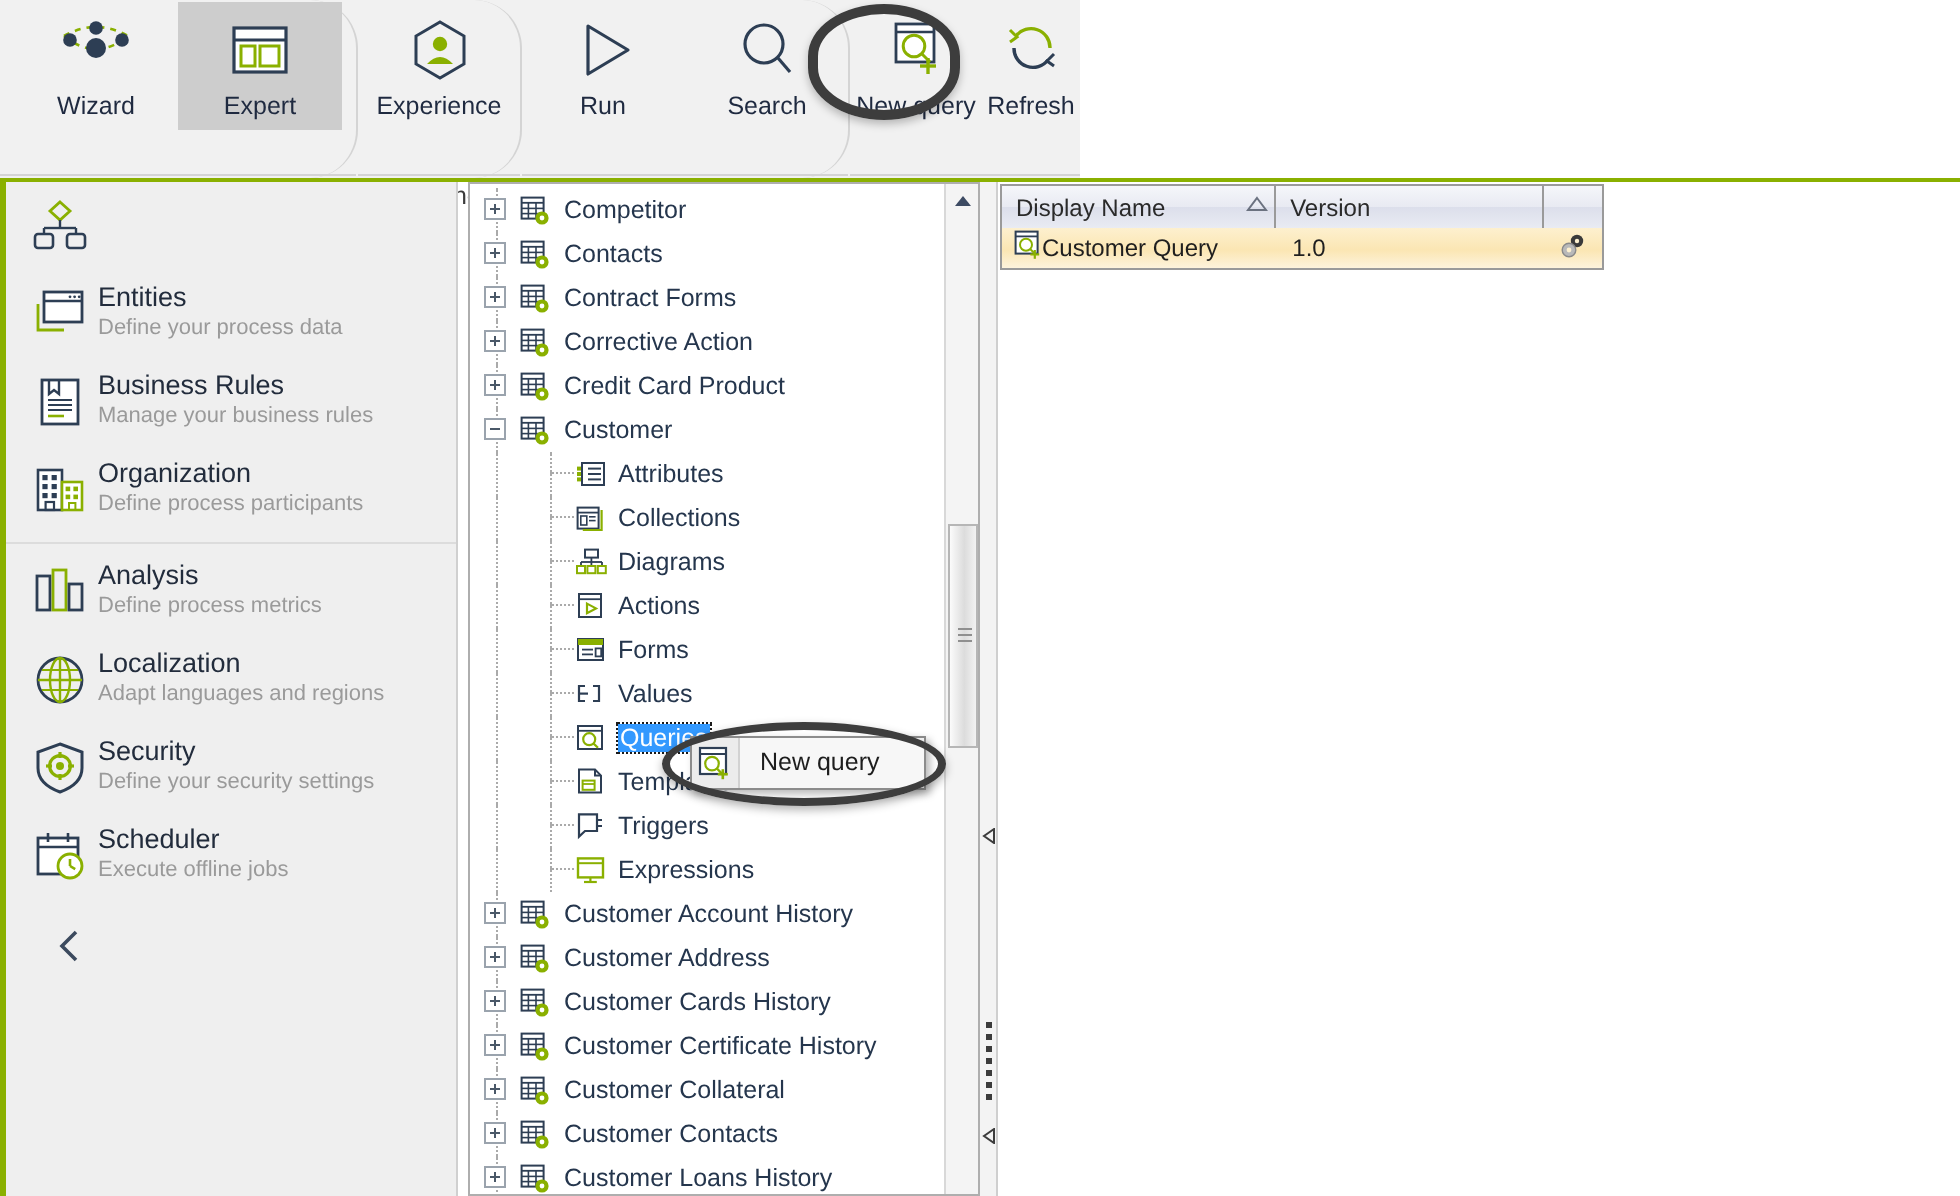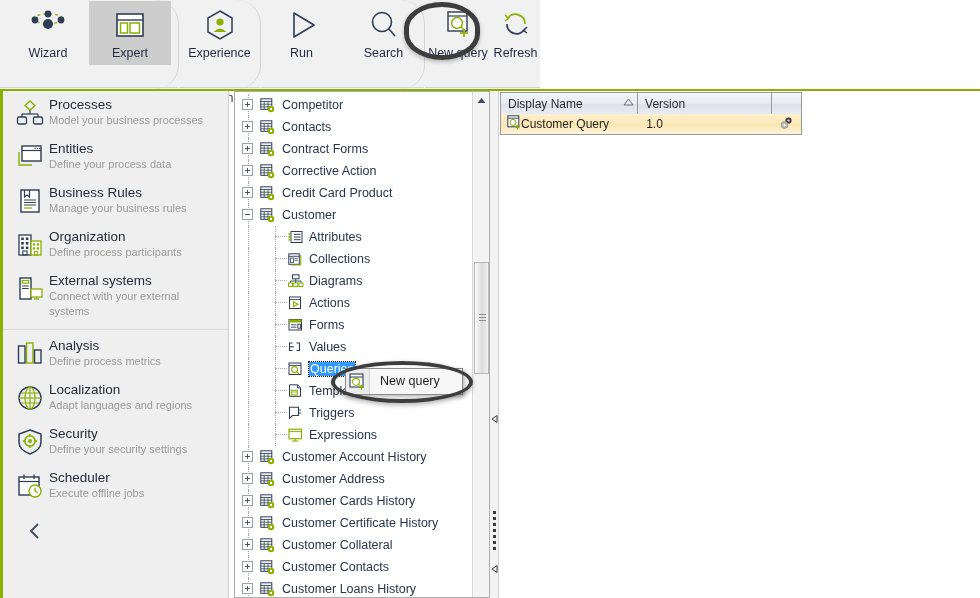--- a/index.html
+++ b/index.html
@@ -336,24 +336,20 @@
         <svg width="28" height="28" viewBox="0 0 28 28">
           <path d="M14 2 L19 6.5 L14 11 L9 6.5 Z" fill="none" stroke="#8ab000" stroke-width="1.4"></path>
           <line x1="14" y1="11" x2="14" y2="15" stroke="#2d3e54" stroke-width="1.2"></line>
           <line x1="6" y1="15" x2="22" y2="15" stroke="#2d3e54" stroke-width="1.2"></line>
           <line x1="6" y1="15" x2="6" y2="18" stroke="#2d3e54" stroke-width="1.2"></line>
           <line x1="22" y1="15" x2="22" y2="18" stroke="#2d3e54" stroke-width="1.2"></line>
           <rect x="1.5" y="18" width="9" height="7" rx="1.5" fill="none" stroke="#2d3e54" stroke-width="1.3"></rect>
           <rect x="17.5" y="18" width="9" height="7" rx="1.5" fill="none" stroke="#2d3e54" stroke-width="1.3"></rect>
         </svg>
       </div>
-      <div class="nav-txt">
-        <div class="nav-title">Processes</div>
-        <div class="nav-sub">Model your business processes</div>
-      </div>
     </div>
 
     <div class="nav-item">
       <div class="nav-ico">
         <svg width="28" height="28" viewBox="0 0 28 28">
           <path d="M3 9 L3 22 L16 22" fill="none" stroke="#8ab000" stroke-width="1.4"></path>
           <rect x="6" y="3" width="19" height="15" fill="#fff" stroke="#2d3e54" stroke-width="1.4"></rect>
           <line x1="6" y1="7.5" x2="25" y2="7.5" stroke="#2d3e54" stroke-width="1.2"></line>
           <circle cx="19" cy="5.4" r="0.7" fill="#2d3e54"></circle>
           <circle cx="21.3" cy="5.4" r="0.7" fill="#2d3e54"></circle>
@@ -401,37 +397,20 @@
           <rect x="20.7" y="16.3" width="2.3" height="2.3" fill="#8ab000"></rect>
           <rect x="18.5" y="20.5" width="3.2" height="3.5" fill="none" stroke="#8ab000" stroke-width="1"></rect>
         </svg>
       </div>
       <div class="nav-txt">
         <div class="nav-title">Organization</div>
         <div class="nav-sub">Define process participants</div>
       </div>
     </div>
 
-    <div class="nav-item">
-      <div class="nav-ico">
-        <svg width="28" height="28" viewBox="0 0 28 28">
-          <rect x="4" y="3" width="11" height="21" fill="#fff" stroke="#2d3e54" stroke-width="1.4"></rect>
-          <rect x="6.2" y="5.5" width="6.5" height="2.6" fill="none" stroke="#8ab000" stroke-width="1.2"></rect>
-          <line x1="6.2" y1="11" x2="12.7" y2="11" stroke="#2d3e54" stroke-width="1"></line>
-          <line x1="6.2" y1="13.5" x2="12.7" y2="13.5" stroke="#2d3e54" stroke-width="1"></line>
-          <rect x="15" y="14" width="11" height="8" fill="#fff" stroke="#8ab000" stroke-width="1.3"></rect>
-          <line x1="18" y1="24" x2="23" y2="24" stroke="#8ab000" stroke-width="1.3"></line>
-          <line x1="20.5" y1="22" x2="20.5" y2="24" stroke="#8ab000" stroke-width="1.2"></line>
-        </svg>
-      </div>
-      <div class="nav-txt">
-        <div class="nav-title">External systems</div>
-        <div class="nav-sub">Connect with your external systems</div>
-      </div>
-    </div>
 
     <div class="nav-item sep">
       <div class="nav-ico">
         <svg width="28" height="28" viewBox="0 0 28 28">
           <rect x="2.5" y="6" width="6.5" height="17" fill="none" stroke="#2d3e54" stroke-width="1.4"></rect>
           <rect x="10.5" y="3" width="6.5" height="20" fill="none" stroke="#8ab000" stroke-width="1.4"></rect>
           <rect x="18.5" y="10" width="6.5" height="13" fill="none" stroke="#2d3e54" stroke-width="1.4"></rect>
         </svg>
       </div>
       <div class="nav-txt">

